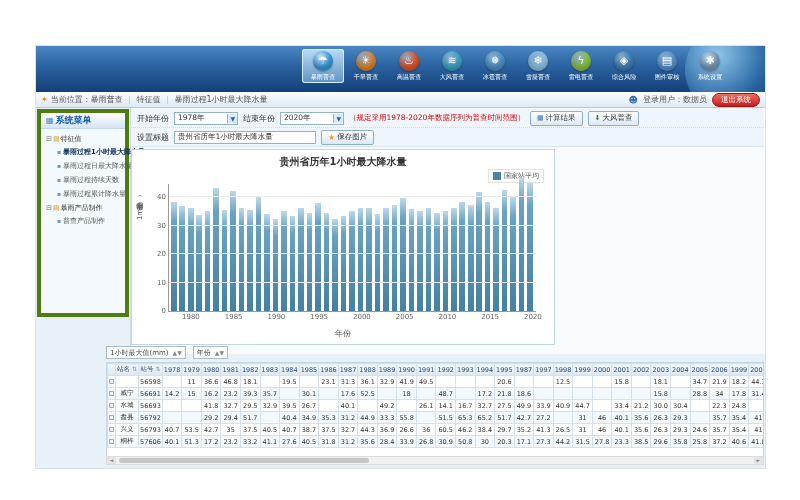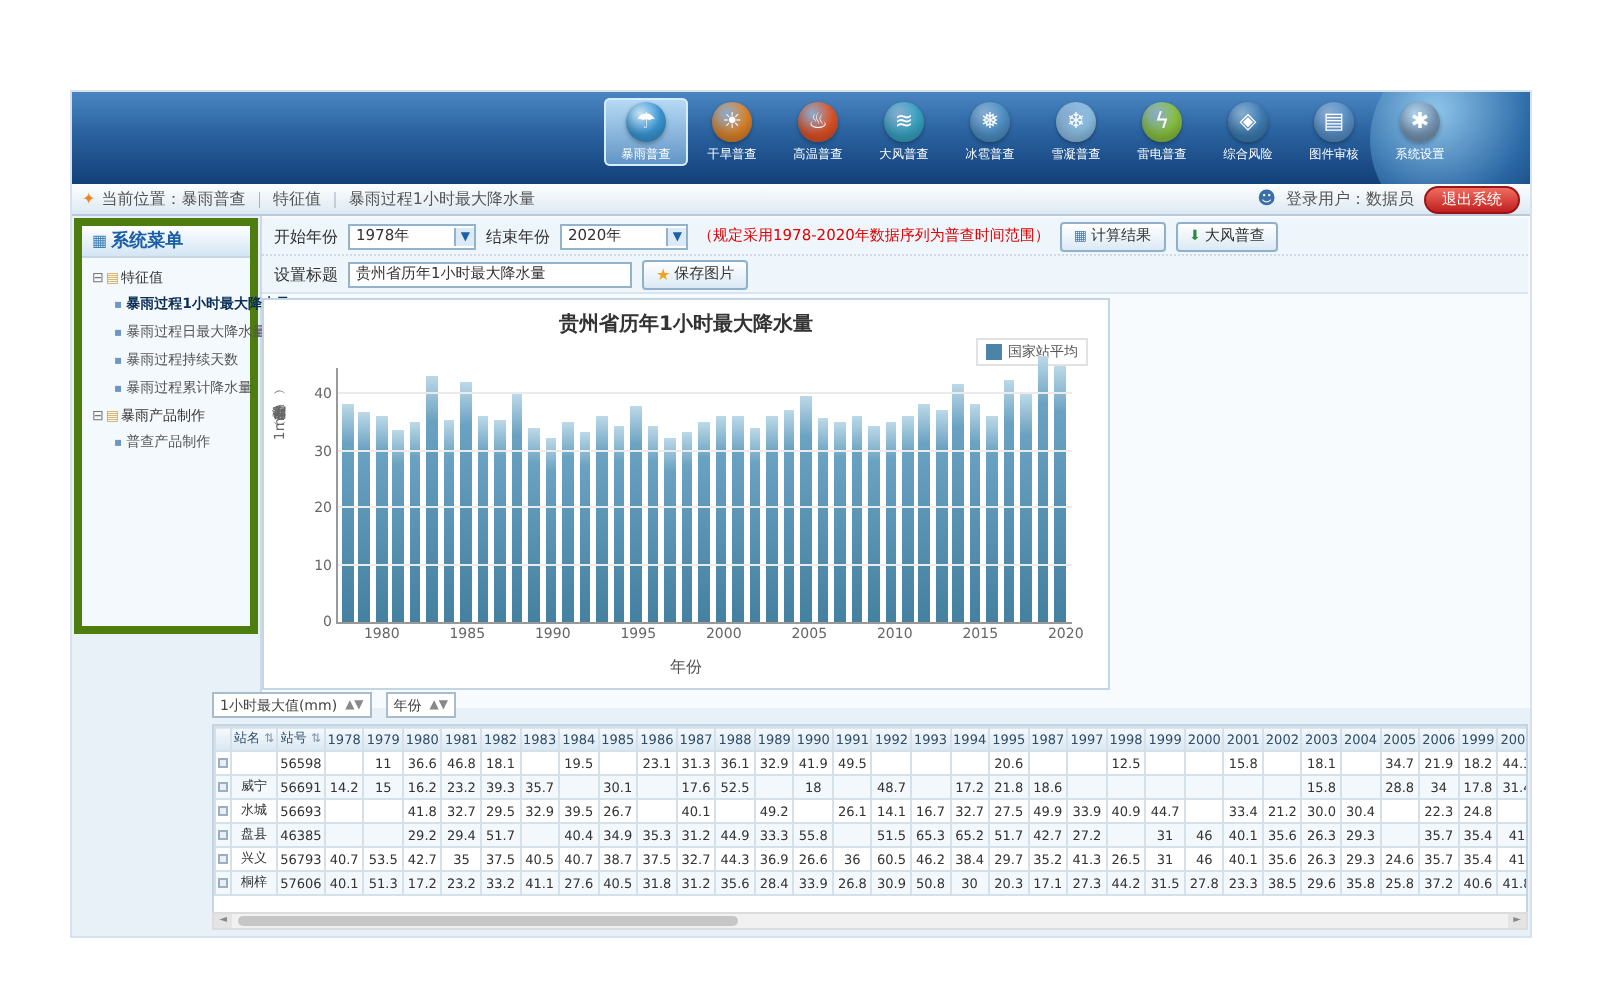--- a/index.html
+++ b/index.html
@@ -483,21 +483,21 @@
             <td>30.0</td>
             <td>30.4</td>
             <td></td>
             <td>22.3</td>
             <td>24.8</td>
             <td></td>
           </tr>
           <tr>
             <td><span class="row-ico"></span></td>
             <td>盘县</td>
-            <td>46385</td>
+            <td>56792</td>
             <td></td>
             <td></td>
             <td>29.2</td>
             <td>29.4</td>
             <td>51.7</td>
             <td></td>
             <td>40.4</td>
             <td>34.9</td>
             <td>35.3</td>
             <td>31.2</td>

